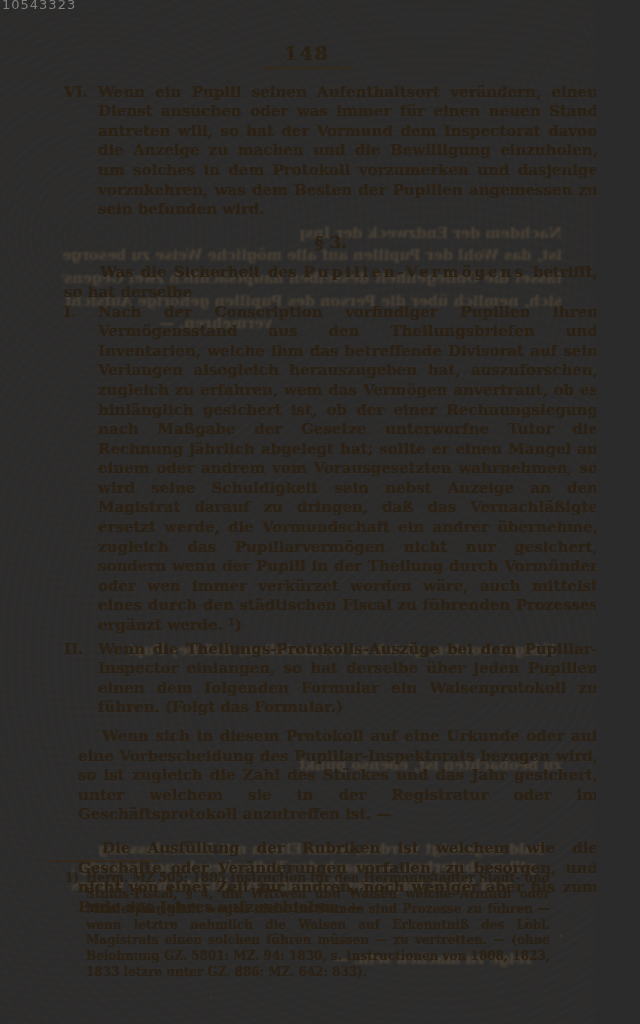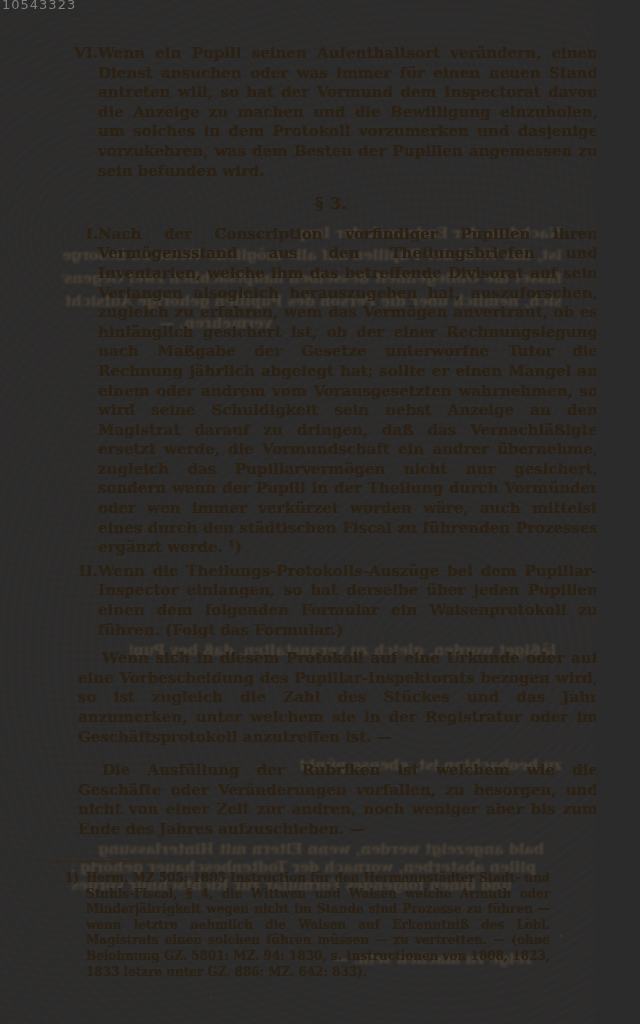--- a/index.html
+++ b/index.html
@@ -37,21 +37,21 @@
   .bt10{top:756px;left:300px;right:34px;}
   
   .flow{position:absolute;top:44px;left:64px;width:534px;
     font-size:15px;line-height:19.6px;font-weight:bold;
     text-align:justify;text-shadow:0 0 .5px rgba(42,32,19,.55);}
   .pageno-wrap{text-align:center;transform:translateX(-24px);margin-bottom:14px;}
   .pageno{font-size:19px;letter-spacing:2px;}
   .pageno-rule{width:90px;height:0;border-top:2.5px solid #33281a;margin:3px auto 0;}
   .flow p{margin:0;}
   .hang{padding-left:34px;}
-  .hang .lbl{display:inline-block;width:34px;margin-left:-34px;text-align:right;}
+  .hang .lbl{display:inline-block;width:34px;margin-left:-34px;text-align:left;}
   .sect{text-align:center;font-size:17px;margin:13px 0 11px 0 !important;}
   .intro{text-indent:36px;}
   .gesperrt{letter-spacing:3px;}
   .plain{margin-left:14px !important;text-indent:24px;}
   .gap-s{margin-top:4px !important;}
   .gap-m{margin-top:9px !important;}
   .gap-l{margin-top:14px !important;}
   
   .footer{position:absolute;left:50px;right:46px;top:860px;font-weight:bold;
     font-size:12px;line-height:15.6px;text-align:justify;text-shadow:0 0 .4px rgba(42,32,19,.5);}
@@ -87,31 +87,36 @@
   <div class="bt bt4">vermehren. —</div>
   <div class="bt bt5">läßiget worden, gleich zu veranstalten, daß bey Pupillen von</div>
   <div class="bt bt6">bald angezeigt werden, wenn Eltern mit Hinterlassung von Pu-</div>
   <div class="bt bt7">pillen absterben, wornach der Todtenbeschauer gehörig zu instruiren</div>
   <div class="bt bt8">und ihnen folgendes Formular zur Richtschnur vorgeschrieben ist. —</div>
   <div class="bt bt9">zeige zu machen sein. —</div>
   <div class="bt bt10">zu beobachten ist, ebenso pünktlich muß sie auch in fü-</div>
 
   <div class="flow">
 
+    <div class="pageno-wrap">
+      <div class="pageno">148</div>
+      <div class="pageno-rule"></div>
+    </div>
 
     <p class="hang"><span class="lbl">VI.</span><span>Wenn ein Pupill seinen Aufenthaltsort verändern, einen Dienst ansuchen oder was immer für einen neuen Stand antreten will, so hat der Vormund dem Inspectorat davon die Anzeige zu machen und die Bewilligung einzuholen, um solches in dem Protokoll vorzumerken und dasjenige vorzukehren, was dem Besten der Pupillen angemessen zu sein befunden wird.</span></p>
 
     <p class="sect">§ 3.</p>
 
+    <p class="intro"><span>Was die Sicherheit des </span><span class="gesperrt">Pupillen-Vermögens</span><span> betrifft, so hat derselbe</span></p>
 
     <p class="hang"><span class="lbl">I.</span><span>Nach der Conscription vorfindiger Pupillen ihren Vermögensstand aus den Theilungsbriefen und Inventarien, welche ihm das betreffende Divisorat auf sein Verlangen alsogleich herauszugeben hat, auszuforschen, zugleich zu erfahren, wem das Vermögen anvertraut, ob es hinlänglich gesichert ist, ob der einer Rechnungslegung nach Maßgabe der Gesetze unterworfne Tutor die Rechnung jährlich abgelegt hat; sollte er einen Mangel an einem oder andrem vom Vorausgesetzten wahrnehmen, so wird seine Schuldigkeit sein nebst Anzeige an den Magistrat darauf zu dringen, daß das Vernachläßigte ersetzt werde, die Vormundschaft ein andrer übernehme, zugleich das Pupillarvermögen nicht nur gesichert, sondern wenn der Pupill in der Theilung durch Vormünder oder wen immer verkürzet worden wäre, auch mittelst eines durch den städtischen Fiscal zu führenden Prozesses ergänzt werde. ¹)</span></p>
 
     <p class="hang gap-s"><span class="lbl">II.</span><span>Wenn die Theilungs-Protokolls-Auszüge bei dem Pupillar-Inspector einlangen, so hat derselbe über jeden Pupillen einen dem folgenden Formular ein Waisenprotokoll zu führen. (Folgt das Formular.)</span></p>
 
-    <p class="plain gap-m">Wenn sich in diesem Protokoll auf eine Urkunde oder auf eine Vorbescheidung des Pupillar-Inspektorats bezogen wird, so ist zugleich die Zahl des Stückes und das Jahr anzumerken, unter welchem sie in der Registratur oder im Geschäftsprotokoll anzutreffen ist. —</p>
+    <p class="plain gap-m">Wenn sich in diesem Protokoll auf eine Urkunde oder auf eine Vorbescheidung des Pupillar-Inspektorats bezogen wird, so ist zugleich die Zahl des Stückes und das Jahr gesichert, unter welchem sie in der Registratur oder im Geschäftsprotokoll anzutreffen ist. —</p>
 
     <p class="plain gap-l">Die Ausfüllung der Rubriken ist welchem wie die Geschäfte oder Veränderungen vorfallen, zu besorgen, und nicht von einer Zeit zur andren, noch weniger aber bis zum Ende des Jahres aufzuschieben. —</p>
 
   </div>
 
   <div class="footer">
     <div class="fn-rule"></div>
     <p><span class="lbl">1)</span><span>Herm. MZ 505: 1805 Instruction für den Hermannstädter Stadt- und Stuhls-Fiscal, § 4, die Wittwen und Waisen welche Armuth oder Minderjährigkeit wegen nicht im Stande sind Prozesse zu führen — wenn letztre nehmlich die Waisen auf Erkenntniß des Löbl. Magistrats einen solchen führen müssen — zu vertretten. — (ohne Belohnung GZ. 5801: MZ. 94: 1830, s. Instructionen von 1808, 1823, 1833 letzre unter GZ. 886: MZ. 642: 833).</span></p>
   </div>
 

